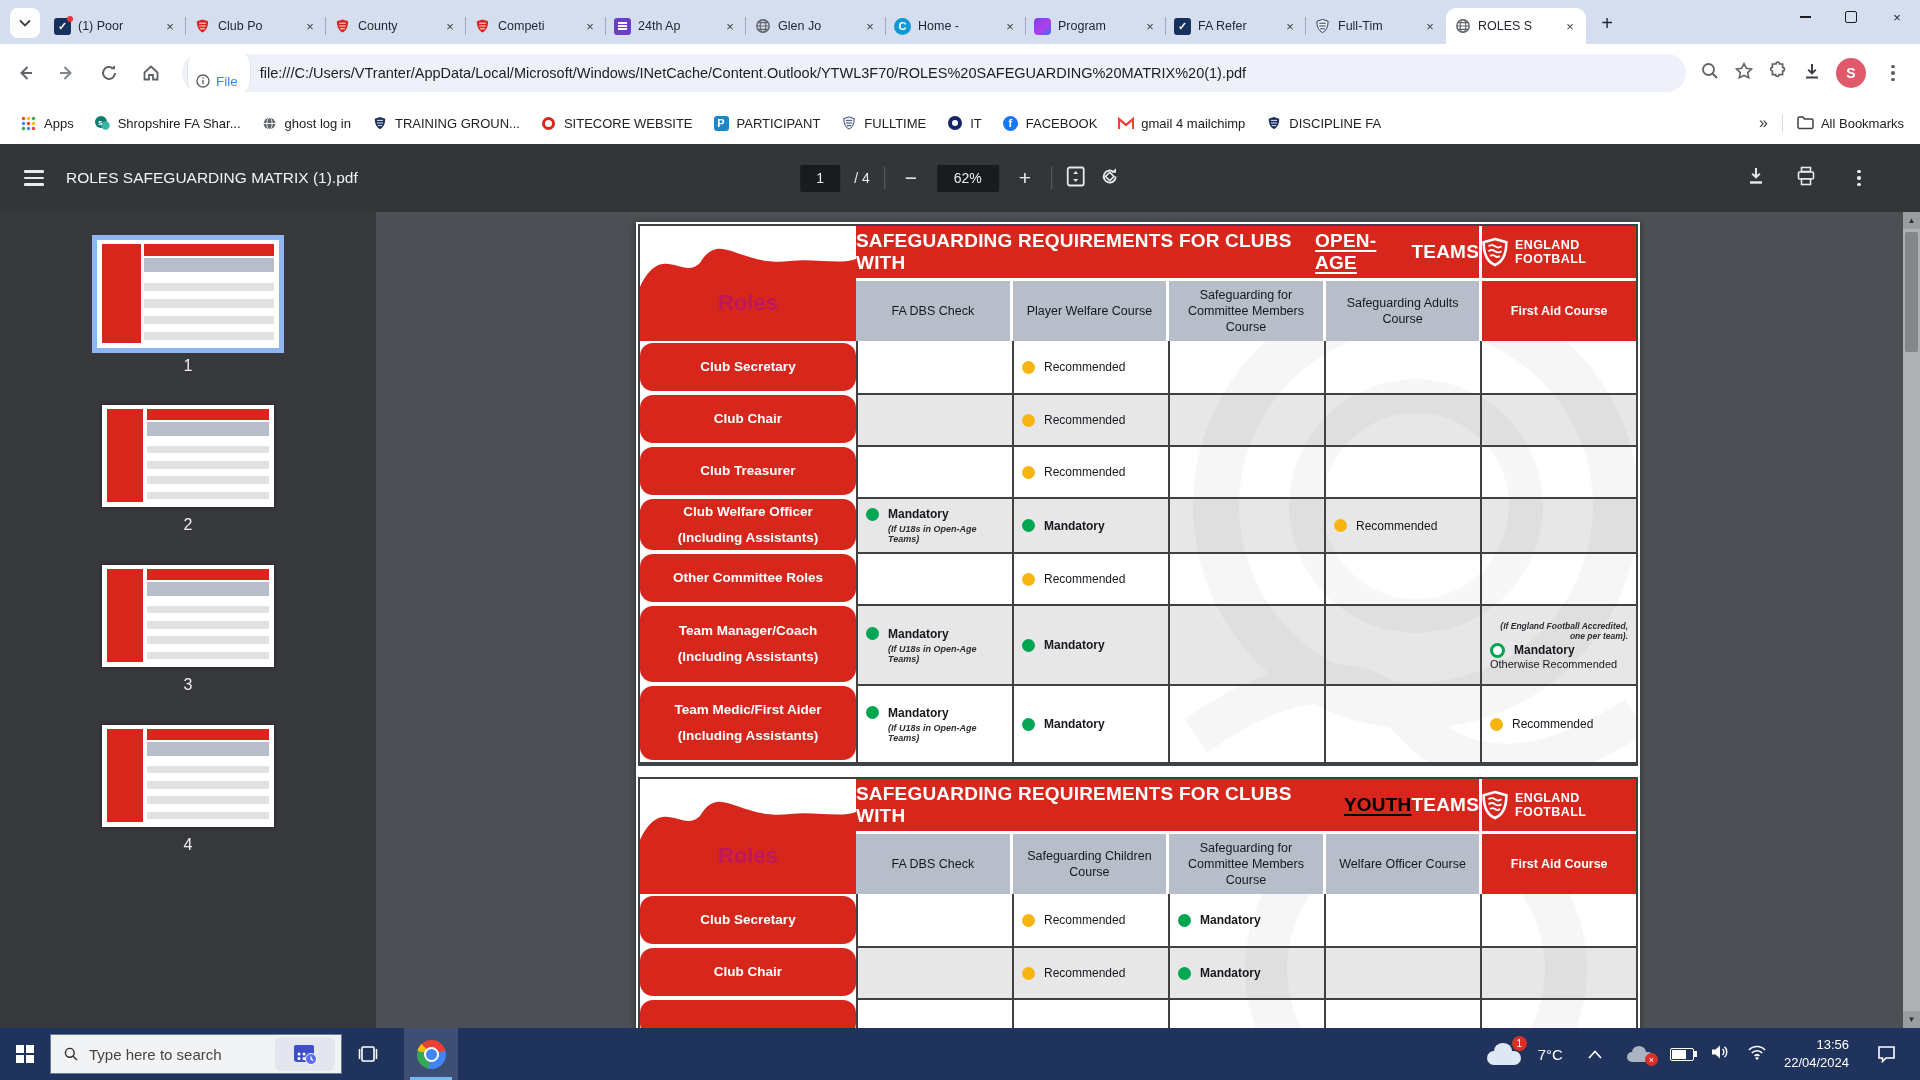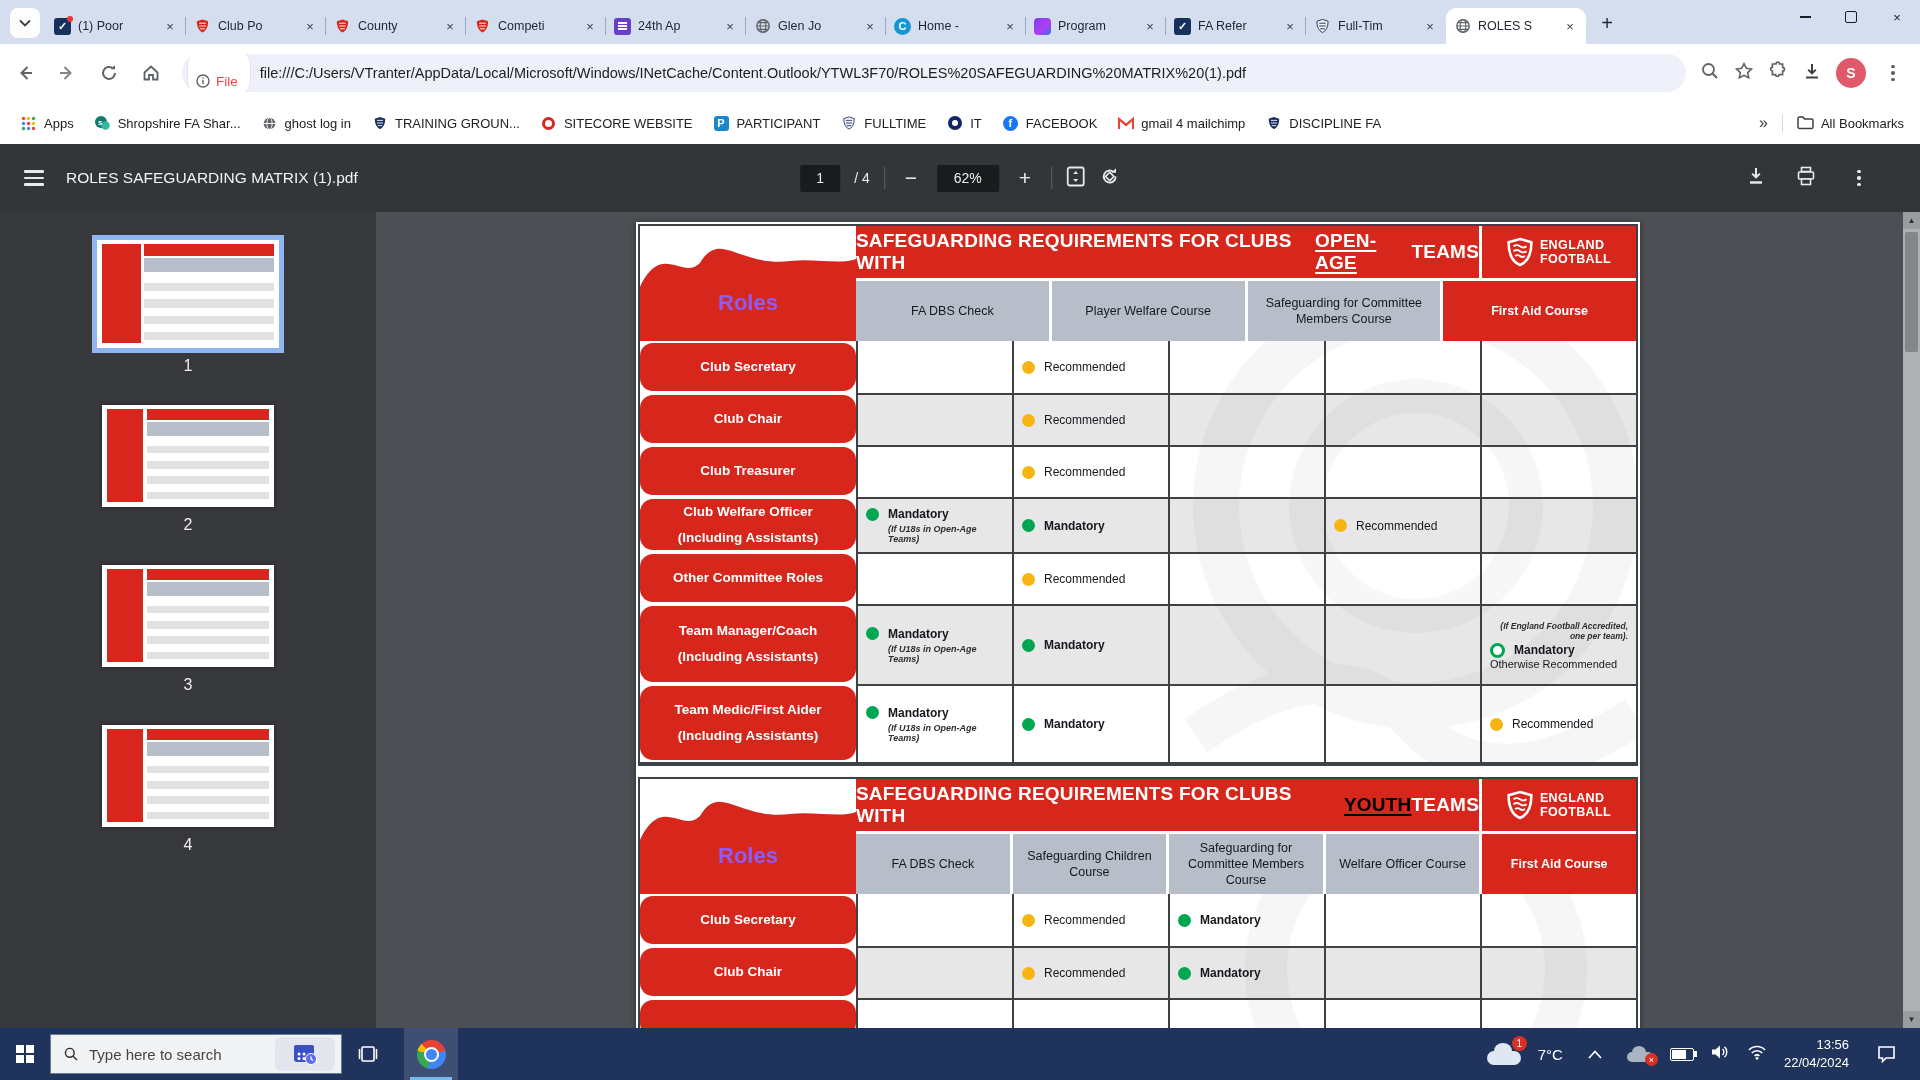--- a/index.html
+++ b/index.html
@@ -24,21 +24,21 @@
   .fv-todo{background:#17315e;border-radius:3px;color:#fff;font-size:11px;font-weight:bold;position:relative;}
   .fv-todo i{position:absolute;right:-2px;top:-2px;width:6px;height:6px;background:#e33;border-radius:50%;}
   .fv-prg{background:linear-gradient(135deg,#7a3df0,#b03df0 55%,#3d6bf0);border-radius:4px;}
   .fv-frm{background:#6b3fc4;border-radius:3px;}
   .fv-frm b{display:block;width:9px;height:1.5px;background:#fff;margin:1.5px auto;}
   .fv-c{background:#1397d5;border-radius:50%;color:#fff;font-size:11px;font-weight:bold;}
   
   .navbar{position:absolute;left:0;top:44px;width:1920px;height:58px;background:#fff;display:flex;align-items:center;}
   .navico{width:34px;height:34px;margin-left:8px;display:flex;align-items:center;justify-content:center;border-radius:50%;}
   .addr{flex:1;height:38px;margin:0 14px;background:#eef1fa;border-radius:19px;display:flex;align-items:center;padding-left:6px;overflow:hidden;}
-  .filechip{height:28px;background:#fff;border-radius:14px;display:flex;align-items:center;padding:16px 12px 0 8px;margin-right:10px;color:#ef4444;font-size:13.5px;gap:6px;box-shadow:0 0 0 1px #e0e4ee;}
+  .filechip{height:28px;background:#fff;border-radius:14px;display:flex;align-items:center;padding:16px 12px 0 8px;margin-right:10px;color:#3b82f6;font-size:13.5px;gap:6px;box-shadow:0 0 0 1px #e0e4ee;}
   .url{color:#202124;font-size:14.5px;white-space:nowrap;}
   .avatar{width:30px;height:30px;border-radius:50%;background:#e05a6c;color:#fff;display:flex;align-items:center;justify-content:center;font-size:14px;font-weight:bold;}
   .kebab{display:flex;flex-direction:column;gap:3px;align-items:center;width:26px;}
   .kebab i{width:3.4px;height:3.4px;background:#5f6368;border-radius:50%;}
   .navright{display:flex;align-items:center;gap:14px;margin:0 14px 0 0;}
   
   .bookbar{position:absolute;left:0;top:102px;width:1920px;height:42px;background:#fff;display:flex;align-items:center;border-bottom:1px solid #e8eaf0;}
   .bmk{display:flex;align-items:center;gap:7px;margin-left:20px;color:#202124;font-size:13px;white-space:nowrap;}
   .bico{width:17px;height:17px;display:flex;align-items:center;justify-content:center;}
   .bookright{margin-left:auto;display:flex;align-items:center;gap:14px;margin-right:16px;color:#3c4043;}
@@ -69,27 +69,27 @@
   .pdfpage{position:absolute;left:636px;top:10px;width:1004px;height:1010px;background:#fff;padding:2px;box-sizing:border-box;box-shadow:0 1px 6px rgba(0,0,0,.45);}
   .vscroll{position:absolute;right:0;top:0;width:17px;height:816px;background:#aeb1b4;}
   .varrow{position:absolute;left:0;width:17px;height:17px;background:#9a9da0;color:#2e2f31;font-size:8px;display:flex;align-items:center;justify-content:center;}
   .vthumb{position:absolute;left:2px;top:20px;width:13px;height:120px;background:#84878a;border-radius:2px;}
   
   .matrix{position:relative;border:2px solid #3f4245;border-bottom-width:4px;background:#fff;margin-bottom:11px;overflow:hidden;}
   .wm{position:absolute;right:-40px;top:30px;z-index:0;opacity:.55;}
   .mhead{position:relative;display:flex;z-index:1;}
   .rolesblock{width:216px;flex:0 0 216px;position:relative;background:#fff;}
   .rolesblock svg{position:absolute;left:0;bottom:0;}
-  .roleslabel{position:absolute;left:0;right:0;top:56%;text-align:center;color:#8b5cf6;font-size:22px;font-weight:bold;}
+  .roleslabel{position:absolute;left:0;right:0;top:56%;text-align:center;color:#be185d;font-size:22px;font-weight:bold;}
   .mhr{flex:1;display:flex;flex-direction:column;background:#fff;}
   .mtitlerow{height:52px;display:flex;}
   .mtitle{flex:1;background:#d7271c;color:#fff;display:flex;align-items:center;justify-content:center;font-size:19px;font-weight:bold;letter-spacing:.2px;}
   .hl{text-decoration:underline;text-underline-offset:3px;text-decoration-thickness:2px;}
   .hl-gold{color:#000000;}
-  .mlogo{width:154px;flex:0 0 154px;margin-left:3px;background:#d7271c;color:#fff;display:flex;align-items:center;justify-content:center;gap:7px;}
+  .mlogo{width:154px;flex:0 0 154px;margin-left:3px;background:#d7271c;color:#fff;display:flex;align-items:center;gap:7px;}
   .brandtxt{font-size:12.5px;font-weight:bold;line-height:1.15;letter-spacing:.4px;}
   .mcols{margin-top:3px;height:60px;display:flex;}
   .hcell{flex:1;background:#b7bdc9;margin-left:3px;display:flex;align-items:center;justify-content:center;text-align:center;font-size:12.5px;color:#16181d;padding:0 10px;line-height:1.3;}
   .hcell:first-child{margin-left:0;}
   .hcell.redc{background:#d7271c;color:#fff;font-weight:bold;}
   .mrow{display:flex;position:relative;z-index:1;}
   .rcol{width:216px;flex:0 0 216px;padding:2px 0;box-sizing:border-box;background:#fff;}
   .rcell{height:100%;background:#d7271c;color:#fff;display:flex;flex-direction:column;align-items:center;justify-content:center;font-weight:bold;font-size:13.5px;text-align:center;line-height:1.9;border-radius:13px;}
   .vwrap{flex:1;display:flex;border-top:2px solid #3f4245;}
   .mrow.first .vwrap{border-top:none;}
@@ -533,20 +533,21 @@
                     <path d="M8 1 L15 3 C15 10 13 15 8 17 C3 15 1 10 1 3 Z" fill="none" stroke="#fff" stroke-width="1.6"></path>
                     <path d="M4 5.5 q2 -1.5 4 0 q2 1.5 4 0 M4 8.5 q2 -1.5 4 0 q2 1.5 4 0 M5 11.5 q1.5 -1.2 3 0 q1.5 1.2 3 0" stroke="#fff" stroke-width="1.1" fill="none"></path>
                   </svg>
                 <span class="brandtxt"><span>ENGLAND</span><br><span>FOOTBALL</span></span>
               </div>
             </div>
             <div class="mcols">
               <div class="hcell">FA DBS Check</div>
               <div class="hcell">Player Welfare Course</div>
               <div class="hcell">Safeguarding for Committee Members Course</div>
+              <div class="hcell">Safeguarding Adults Course</div>
               <div class="hcell redc">First Aid Course</div>
             </div>
           </div>
         </div>
 
         <div class="mrow first" style="height:52px;">
           <div class="rcol">
               <div class="rcell">
                 <span>Club Secretary</span>
               </div>

